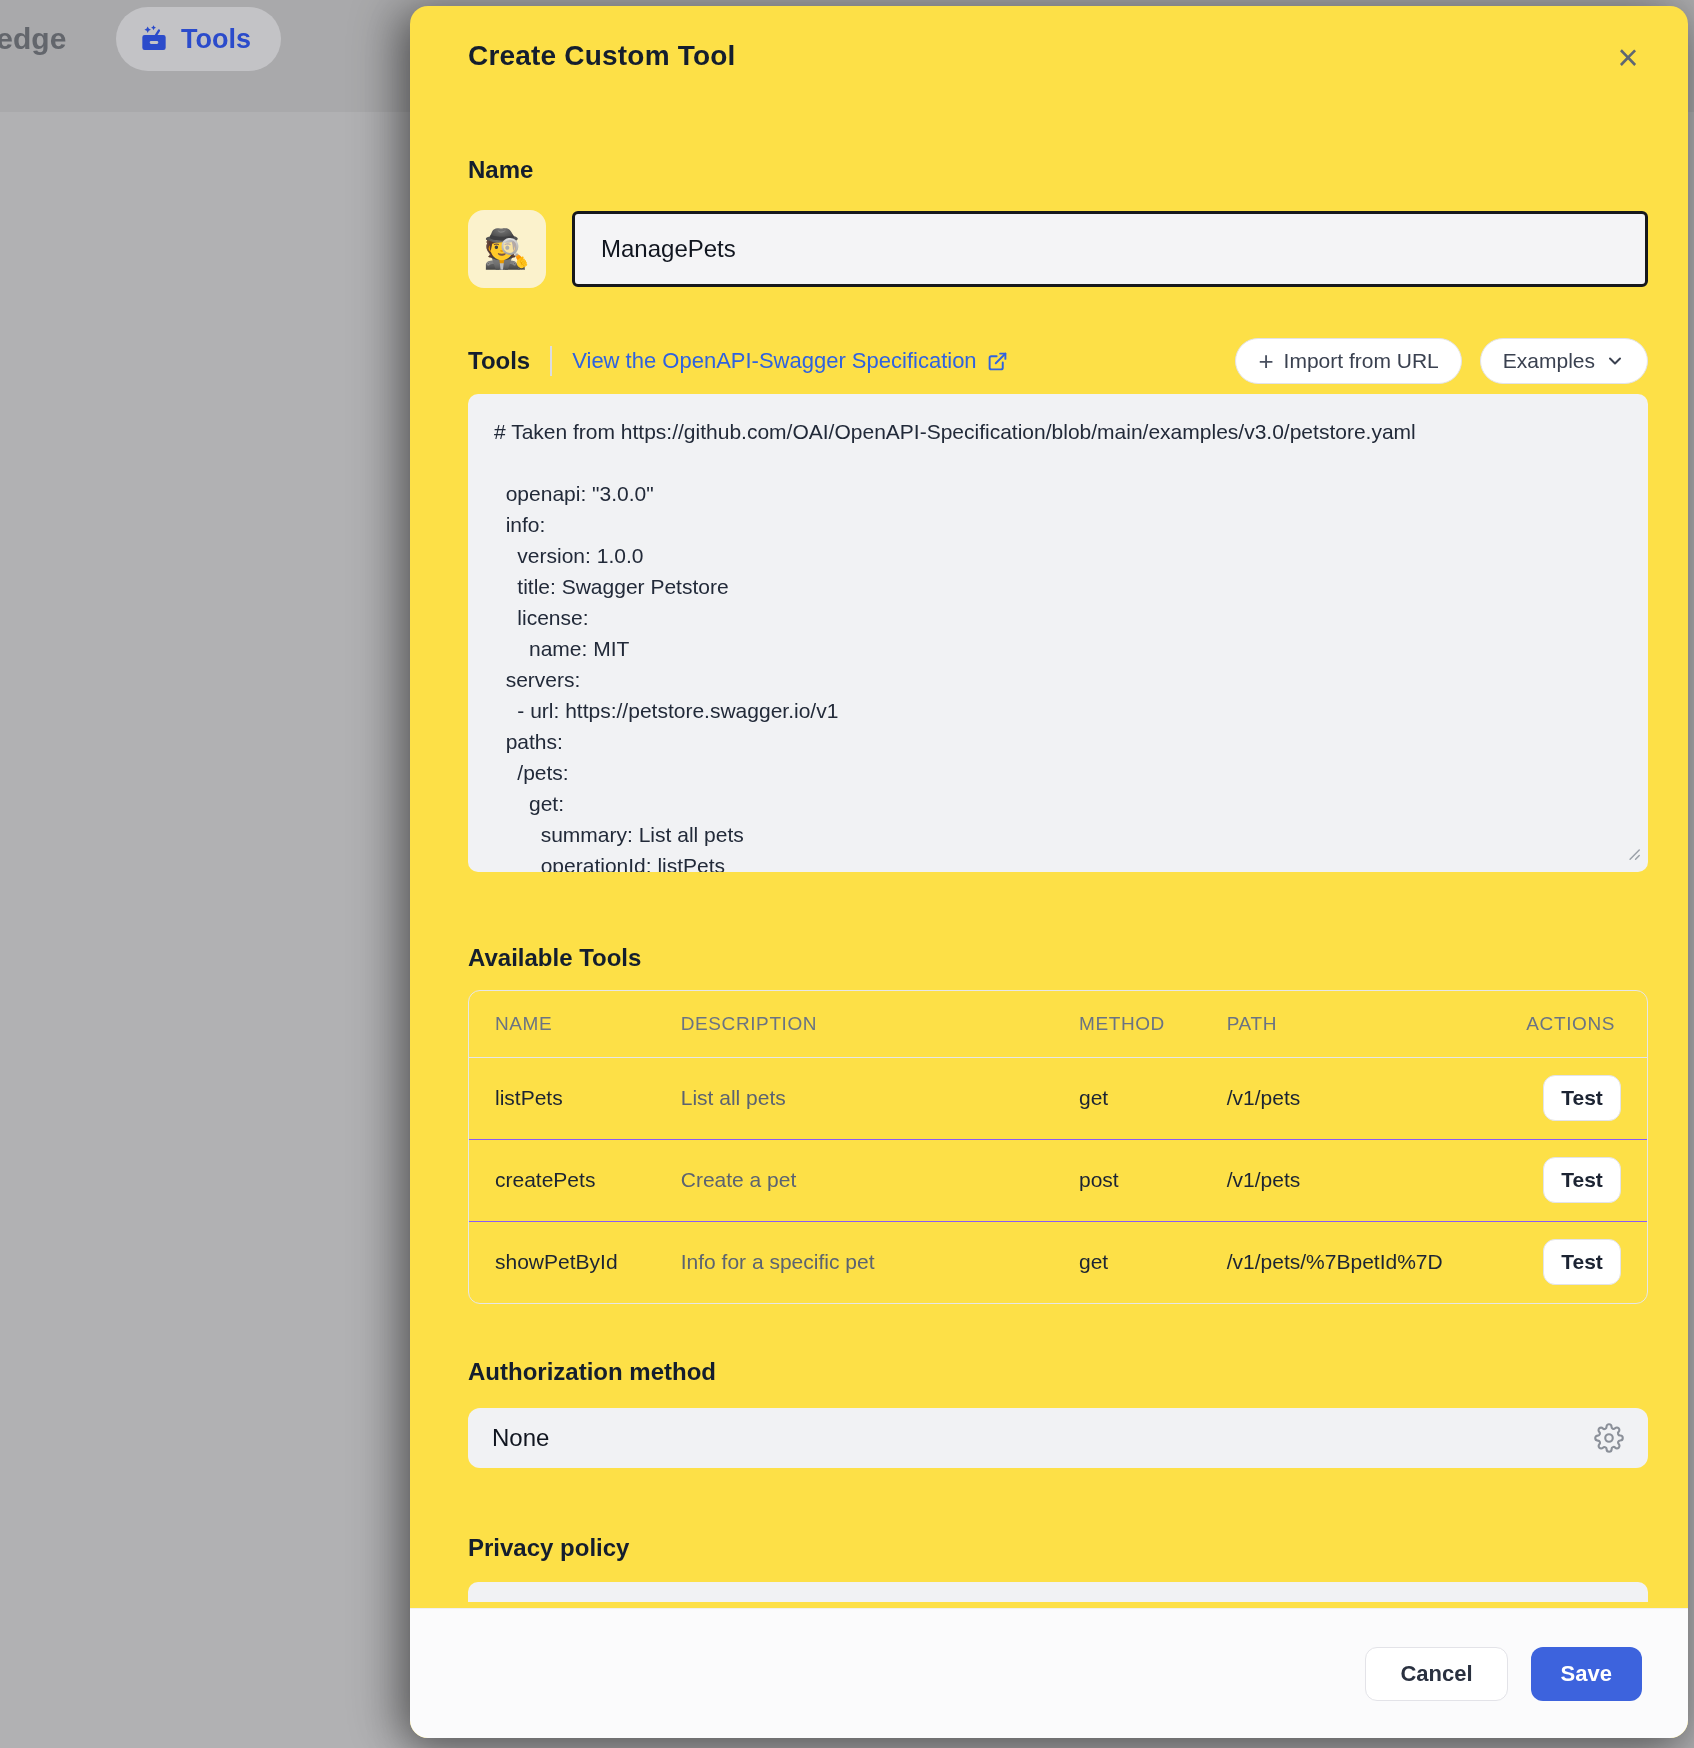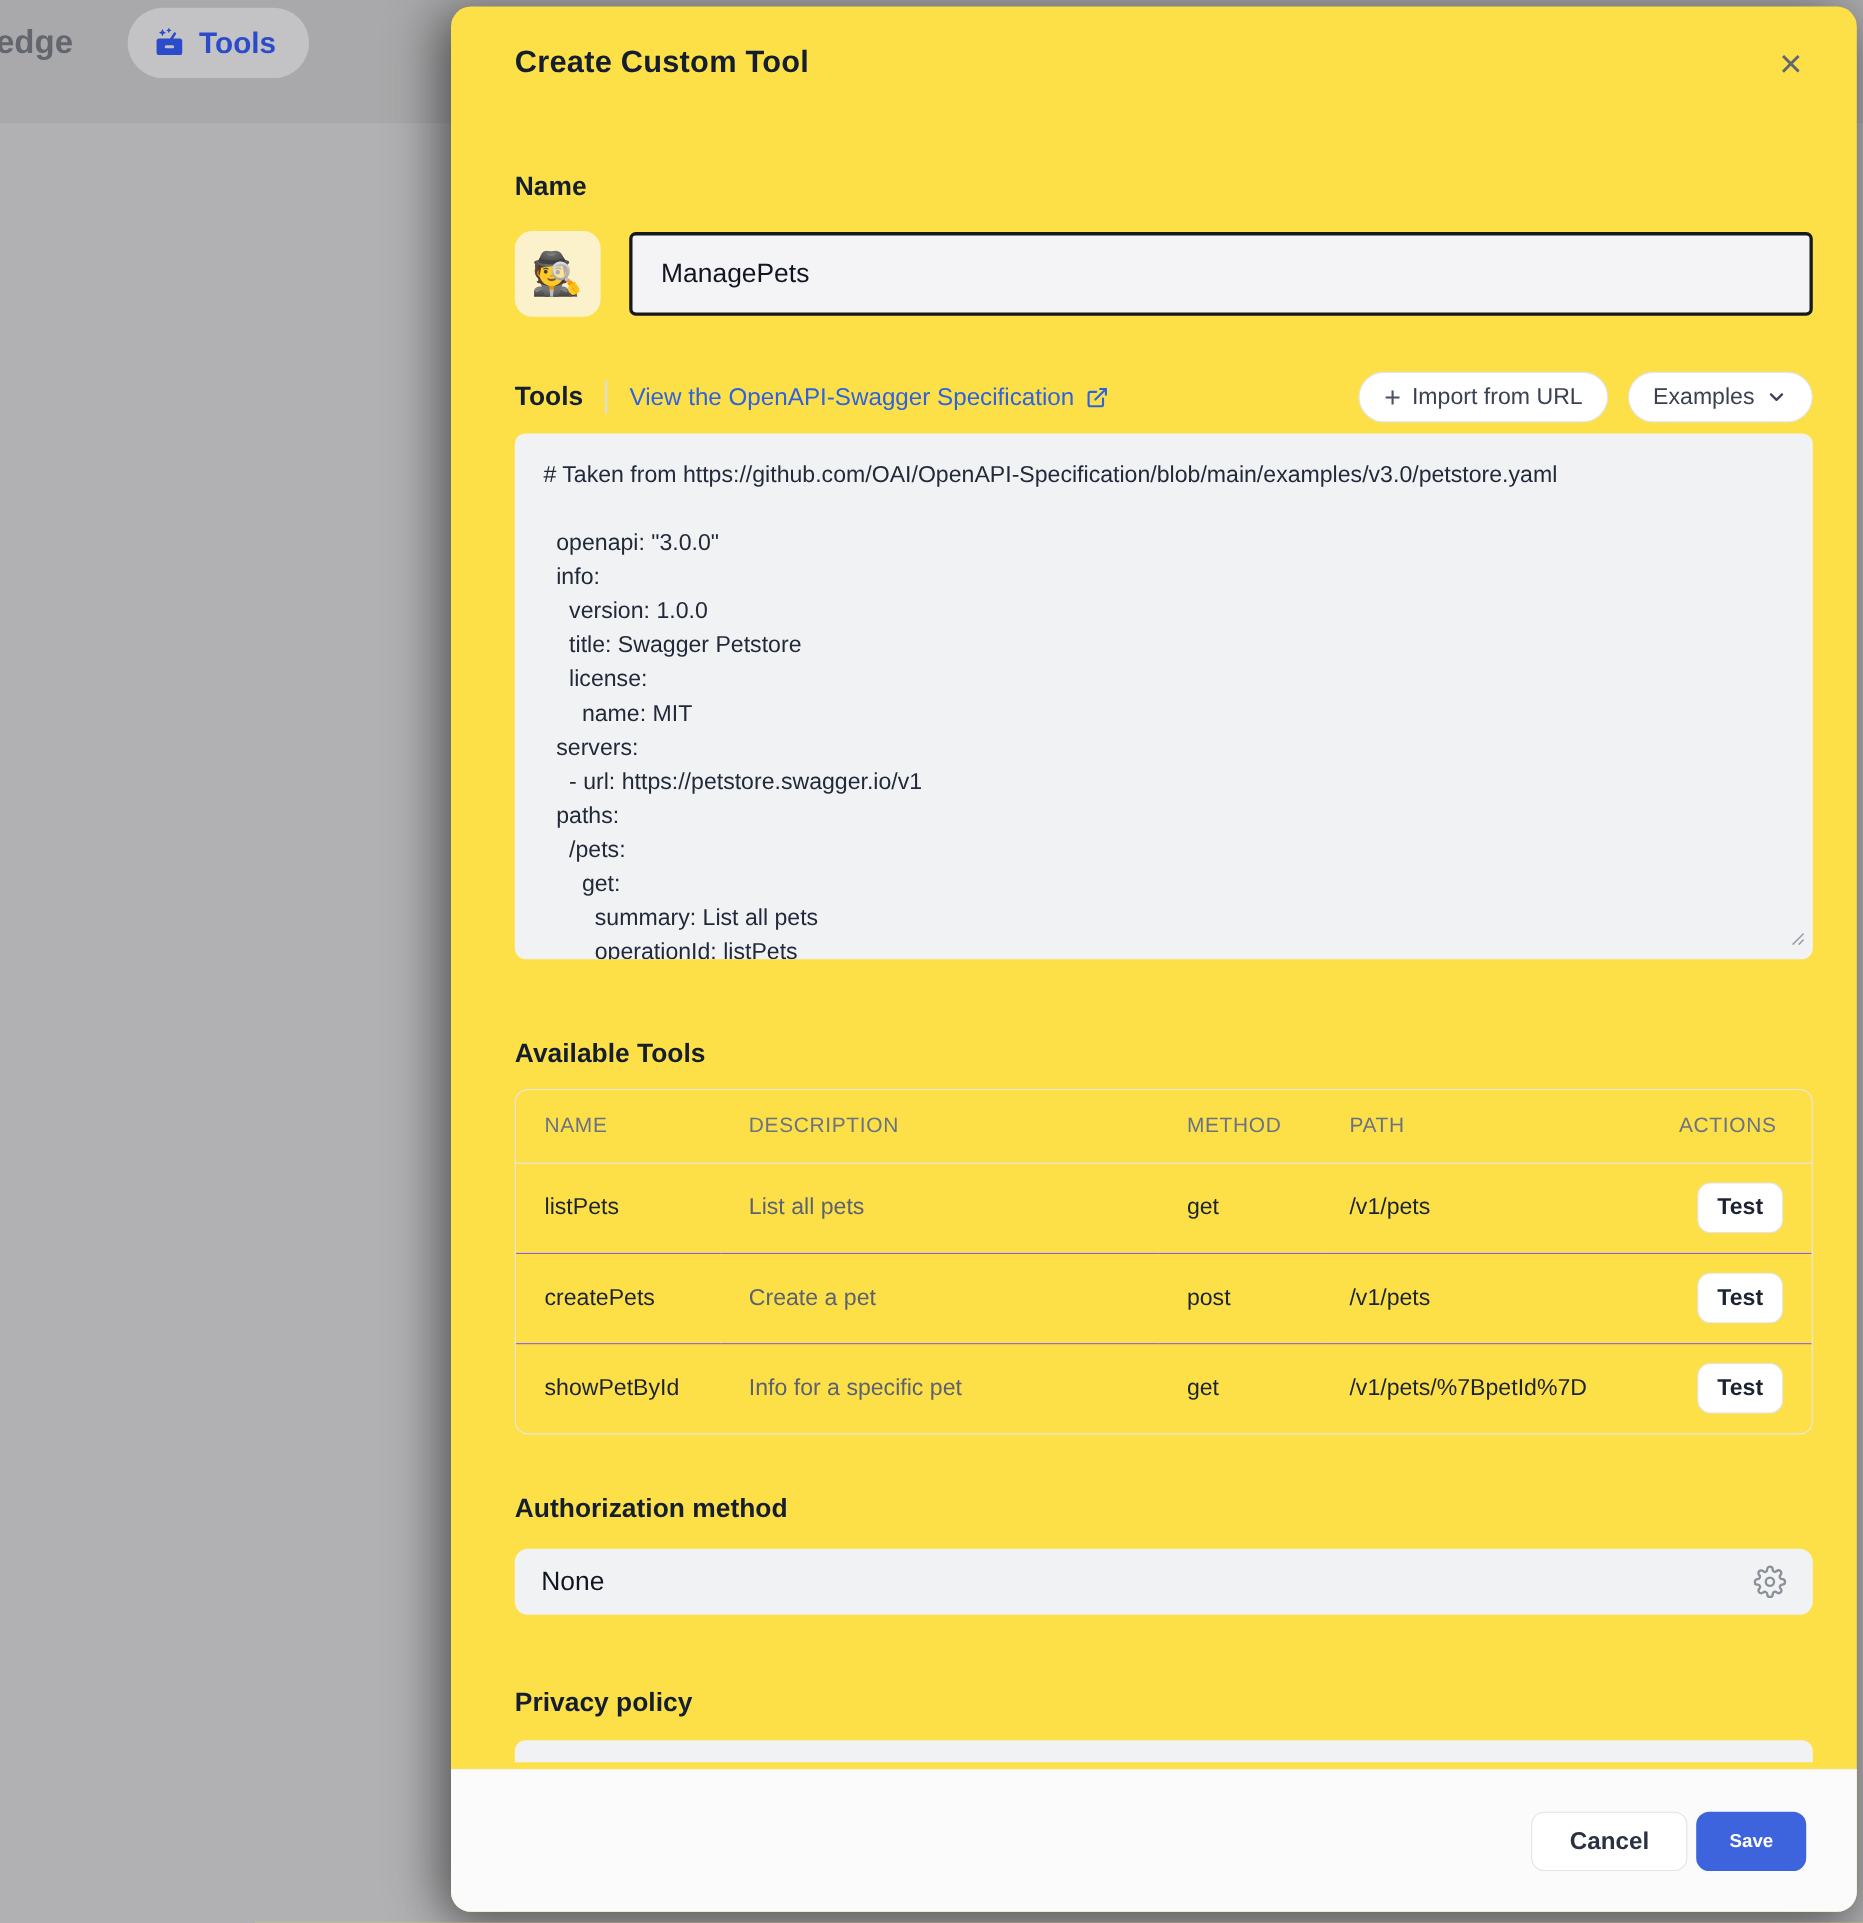--- a/index.html
+++ b/index.html
@@ -127,30 +127,30 @@
     margin-top:20px; height:20px; background:#f1f2f4;
     border-radius:10px 10px 0 0;
   }
 
   
   .modal-footer {
     position:absolute; left:0; right:0; bottom:0; height:130px;
     background:#fbfbfc; border-top:1px solid #f0f0f2;
     border-radius:0 0 18px 18px;
     display:flex; align-items:center; justify-content:flex-end;
-    padding-right:46px; gap:8px;
+    padding-right:46px; gap:23px;
   }
   .cancel-btn {
     height:54px; padding:0 34px; background:#fff; border:1px solid #e3e3e8;
     border-radius:12px; font-family:inherit; font-size:22px; font-weight:600;
     color:#2a3140; cursor:pointer;
   }
   .save-btn {
     height:54px; padding:0 30px; background:#3d63dd; border:none;
-    border-radius:12px; font-family:inherit; font-size:17px; font-weight:600;
+    border-radius:12px; font-family:inherit; font-size:22px; font-weight:600;
     color:#ffffff; cursor:pointer;
   }
 </style>
 </head>
 <body>
 
 <div class="backdrop-header">
   <span class="bg-knowledge-tab">ledge</span>
   <div class="bg-tools-tab">
     <span style="display:flex;">

